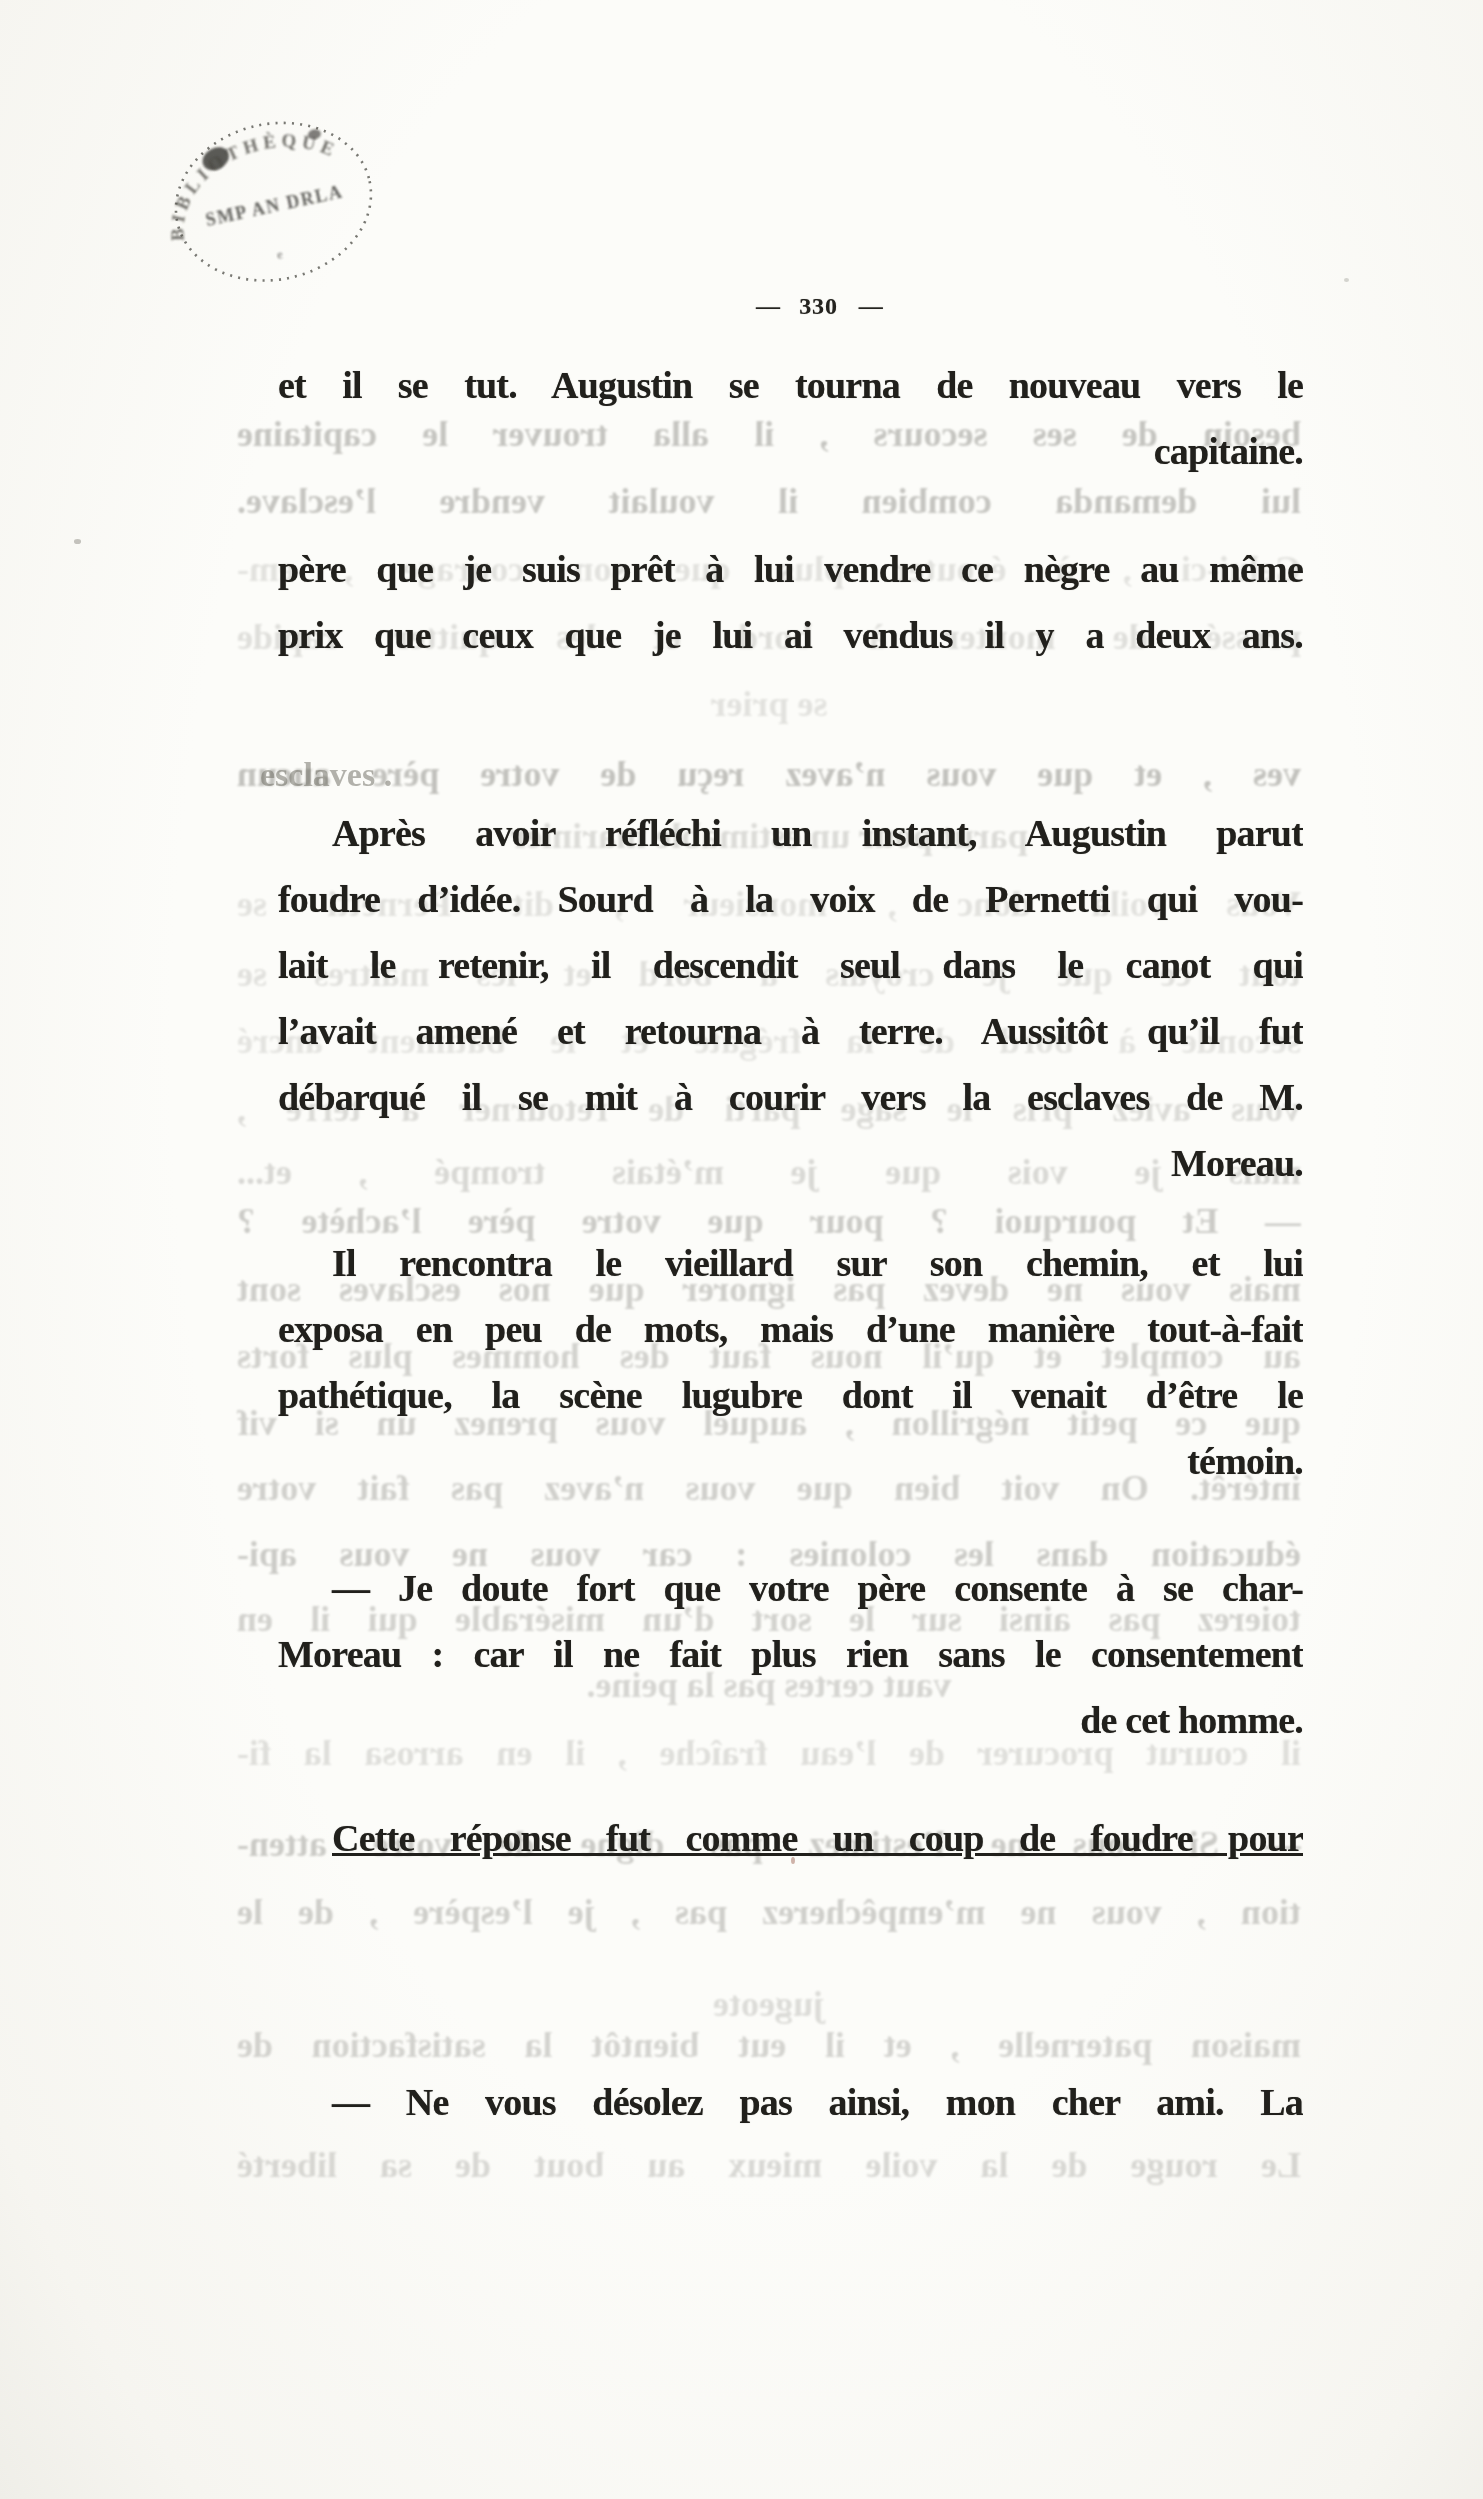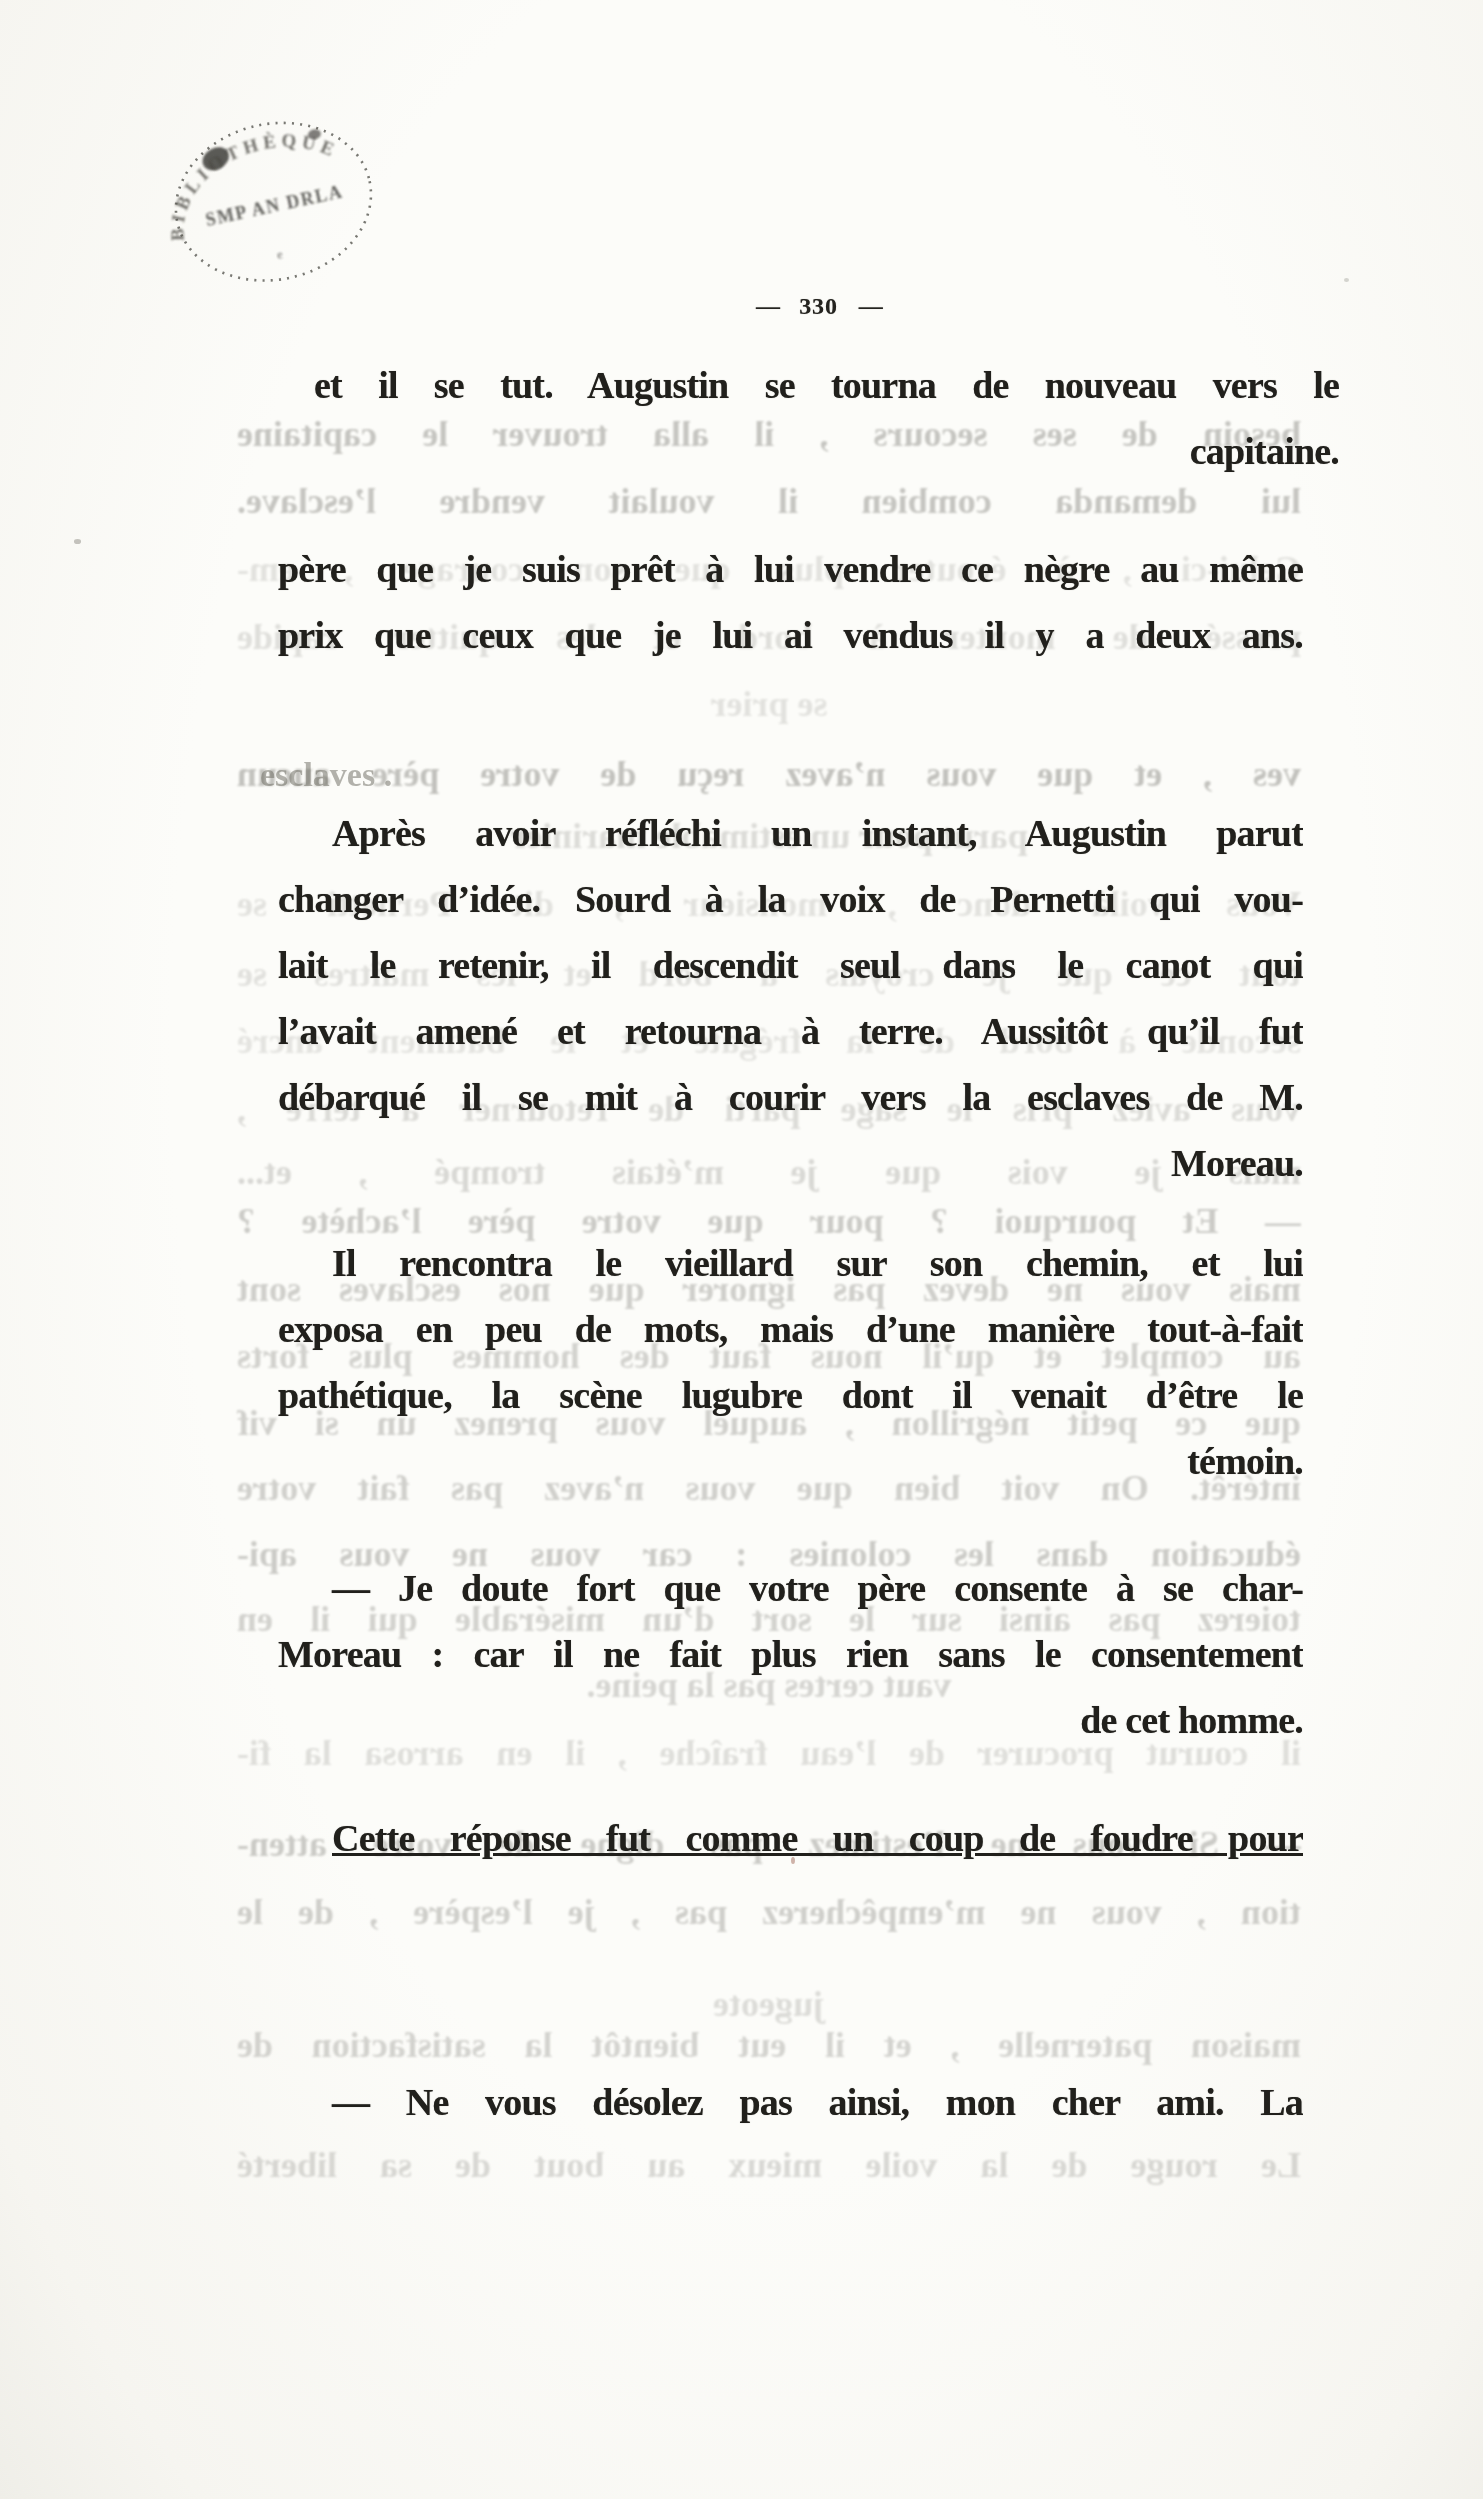--- a/index.html
+++ b/index.html
@@ -112,31 +112,31 @@
       <text x="156" y="140" text-anchor="middle" font-size="22" font-weight="700" fill="#2f2e2a" letter-spacing="2" opacity="0.8" filter="url(#smudge)">SMP AN DRLA</text>
       <text x="150" y="198" text-anchor="middle" font-size="16" font-weight="700" fill="#44433d" opacity="0.6" filter="url(#smudge)">e</text>
     </svg>
   </div>
 
   <div class="text-layer">
     <div class="pagenum">
       <span class="dash">—</span><span>330</span><span class="dash">—</span>
     </div>
     <div id="paragraphs">
-        <div class="para" style="top: 352px; margin-left: 36px;">
+        <div class="para" style="top: 352px;">
           <div class="line fill">et il se tut. Augustin se tourna de nouveau vers le</div>
           <div class="line last">capitaine.</div>
         </div>
         <div class="para" style="top: 536px;">
           <div class="line fill">père que je suis prêt à lui vendre ce nègre au même</div>
           <div class="line fill">prix que ceux que je lui ai vendus il y a deux ans.</div>
         </div>
         <div class="para" style="top: 800px;">
           <div class="line fill indent">Après avoir réfléchi un instant, Augustin parut</div>
-          <div class="line fill">changer d’idée. Sourd à la voix de Pernetti qui vou-</div>
+          <div class="line fill">foudre d’idée. Sourd à la voix de Pernetti qui vou-</div>
           <div class="line fill">lait le retenir, il descendit seul dans le canot qui</div>
           <div class="line fill">l’avait amené et retourna à terre. Aussitôt qu’il fut</div>
           <div class="line fill">débarqué il se mit à courir vers la esclaves de M.</div>
           <div class="line last">Moreau.</div>
         </div>
         <div class="para" style="top: 1230px;">
           <div class="line fill indent">Il rencontra le vieillard sur son chemin, et lui</div>
           <div class="line fill">exposa en peu de mots, mais d’une manière tout-à-fait</div>
           <div class="line fill">pathétique, la scène lugubre dont il venait d’être le</div>
           <div class="line last">témoin.</div>

